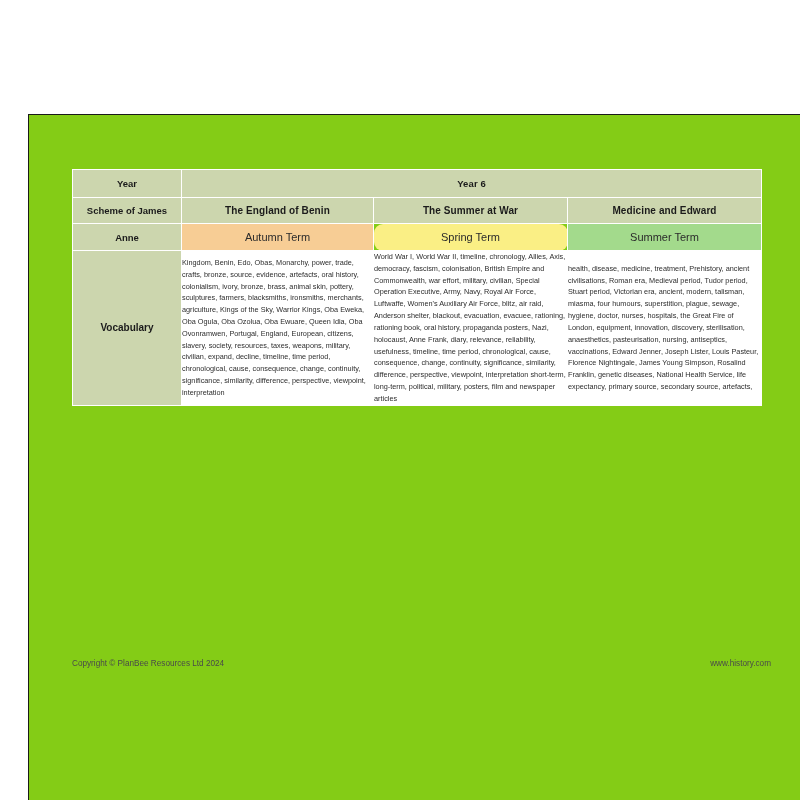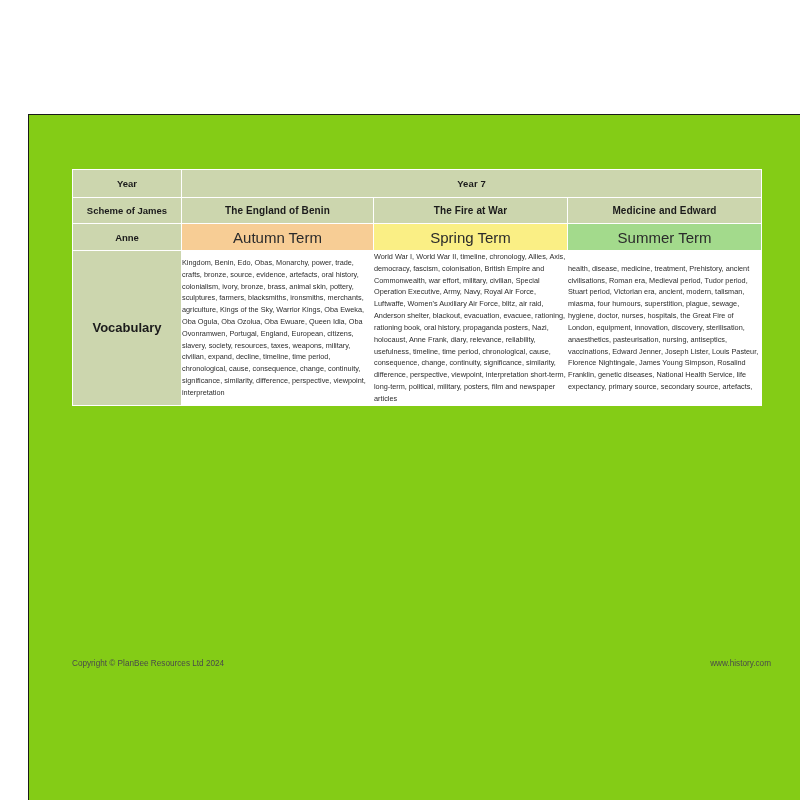--- a/index.html
+++ b/index.html
@@ -63,34 +63,34 @@
   .year-value {
     font-size: 9.5px;
     font-weight: bold;
   }
   .scheme-value {
     font-size: 10px;
     font-weight: bold;
   }
   .term-cell {
     text-align: center;
-    font-size: 15px;
+    font-size: 11px;
     font-weight: normal;
     color: #2b2b2b;
   }
   .term-autumn { background: #f7cd95; }
-  .term-spring { background: #faef85; }
+  .term-spring { background: #faef85; border-radius: 9px; }
   .term-summer { background: #a3da8c; }
 
   .vocab-label-cell {
     background: #ccd6ae;
     text-align: center;
     vertical-align: middle;
     font-weight: bold;
-    font-size: 13px;
+    font-size: 10px;
     color: #1b1b1b;
   }
   .vocab-cell {
     background: #ffffff;
     vertical-align: top;
     padding: 8px 9px 8px 9px;
     font-size: 7.3px;
     line-height: 1.62;
     color: #2d2d2d;
     height: 142px;
@@ -120,26 +120,26 @@
   <table class="curriculum-table">
     <colgroup>
       <col class="col-label">
       <col class="col-term1">
       <col class="col-term2">
       <col class="col-term3">
     </colgroup>
     <tbody>
       <tr class="row-year">
         <td class="label-cell">Year</td>
-        <td class="hdr-cell year-value" colspan="3">Year 7</td>
+        <td class="hdr-cell year-value" colspan="3">Year 6</td>
       </tr>
       <tr class="row-scheme">
         <td class="label-cell">Scheme of James</td>
         <td class="hdr-cell scheme-value">The England of Benin</td>
-        <td class="hdr-cell scheme-value">The Fire at War</td>
+        <td class="hdr-cell scheme-value">The Summer at War</td>
         <td class="hdr-cell scheme-value">Medicine and Edward</td>
       </tr>
       <tr class="row-term">
         <td class="label-cell">Anne</td>
         <td class="term-cell term-autumn">Autumn Term</td>
         <td class="term-cell term-spring">Spring Term</td>
         <td class="term-cell term-summer">Summer Term</td>
       </tr>
       <tr class="row-vocab">
         <td class="vocab-label-cell">Vocabulary</td>

